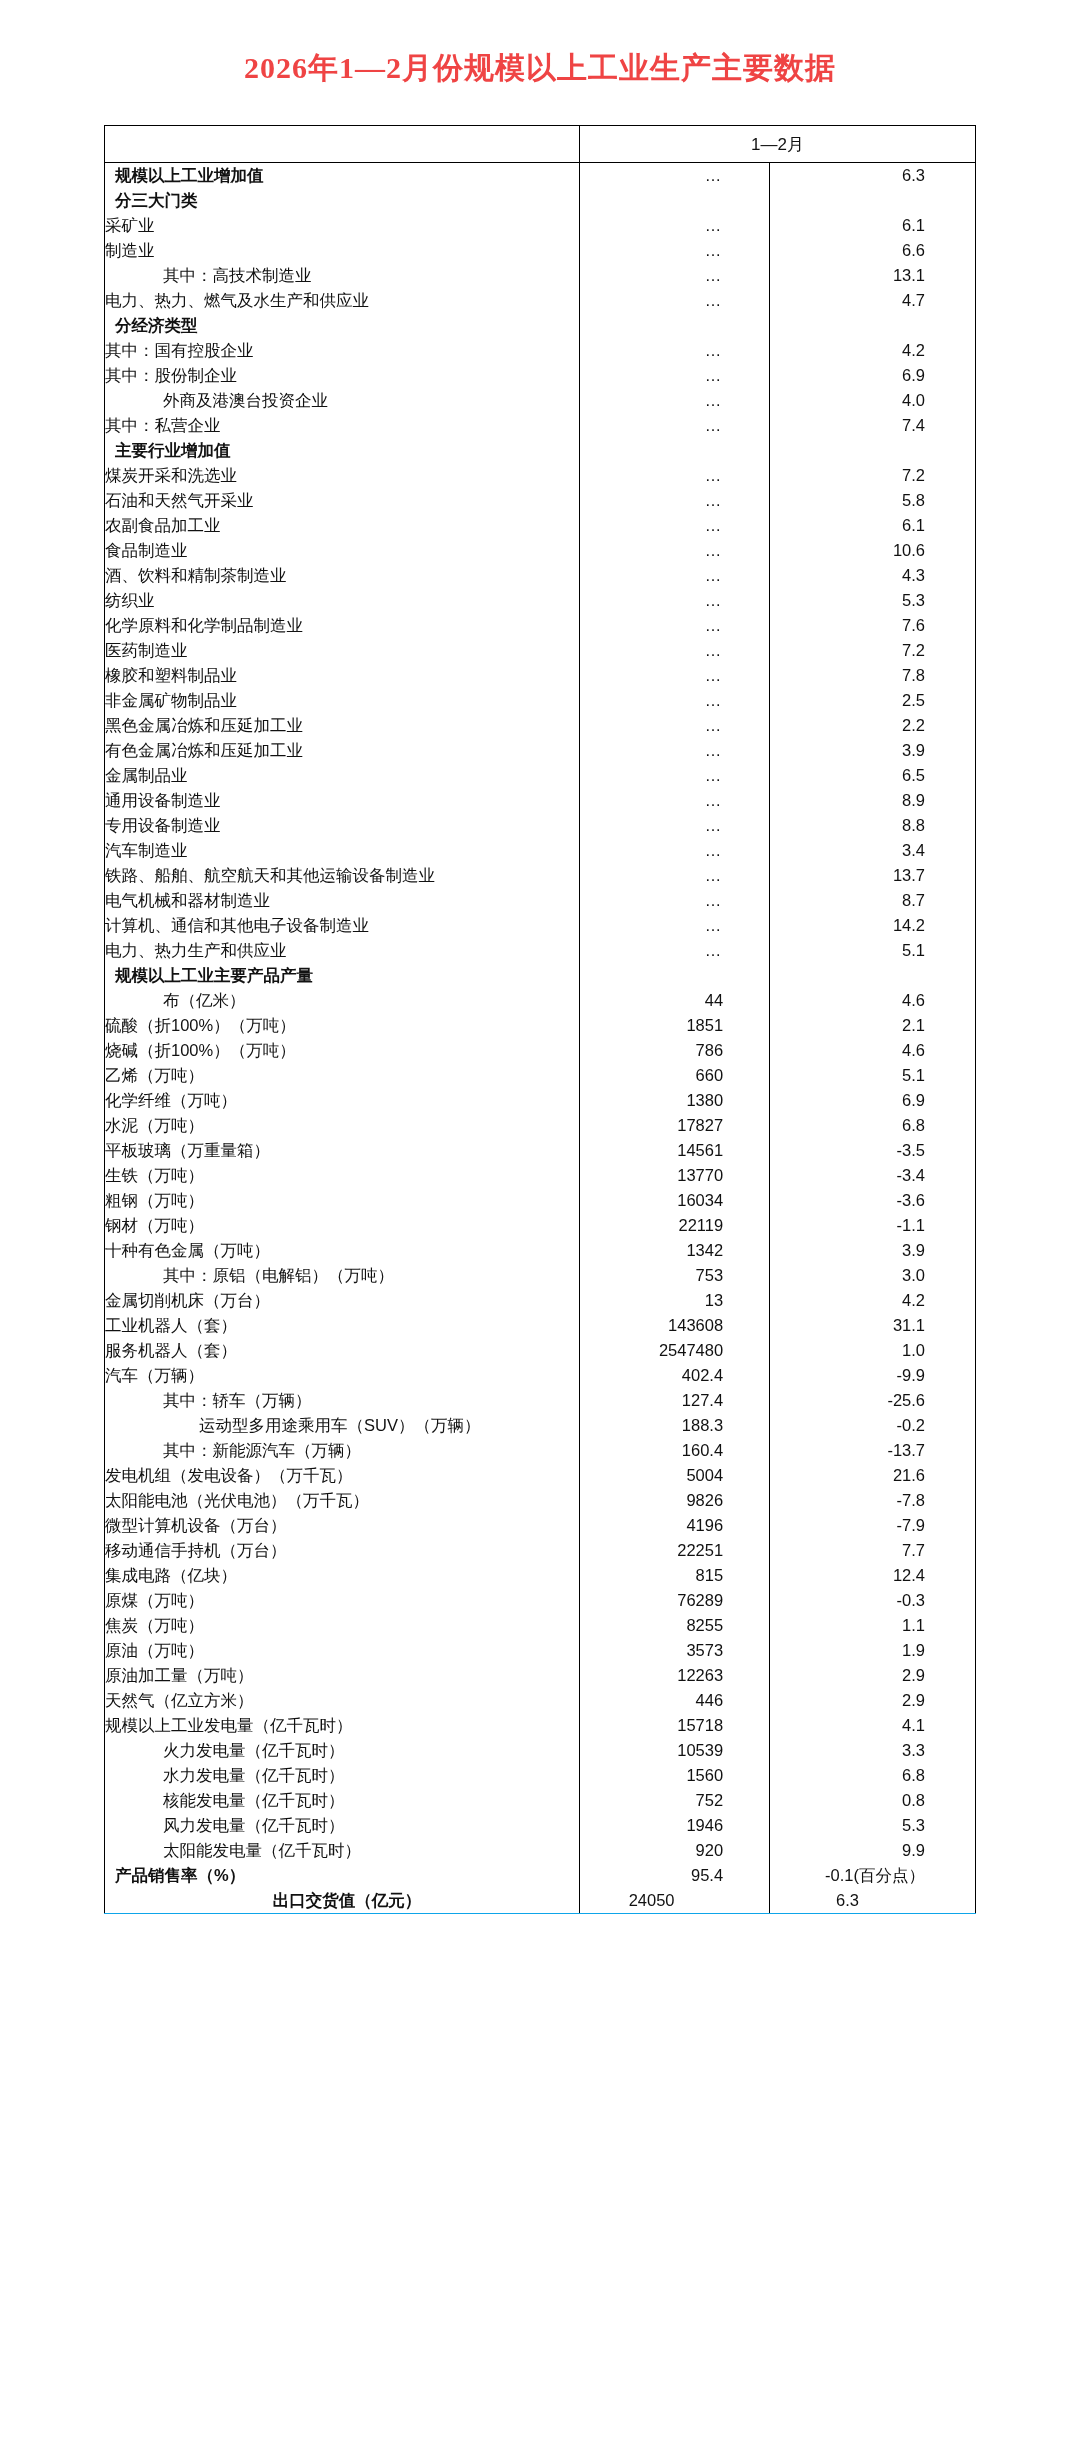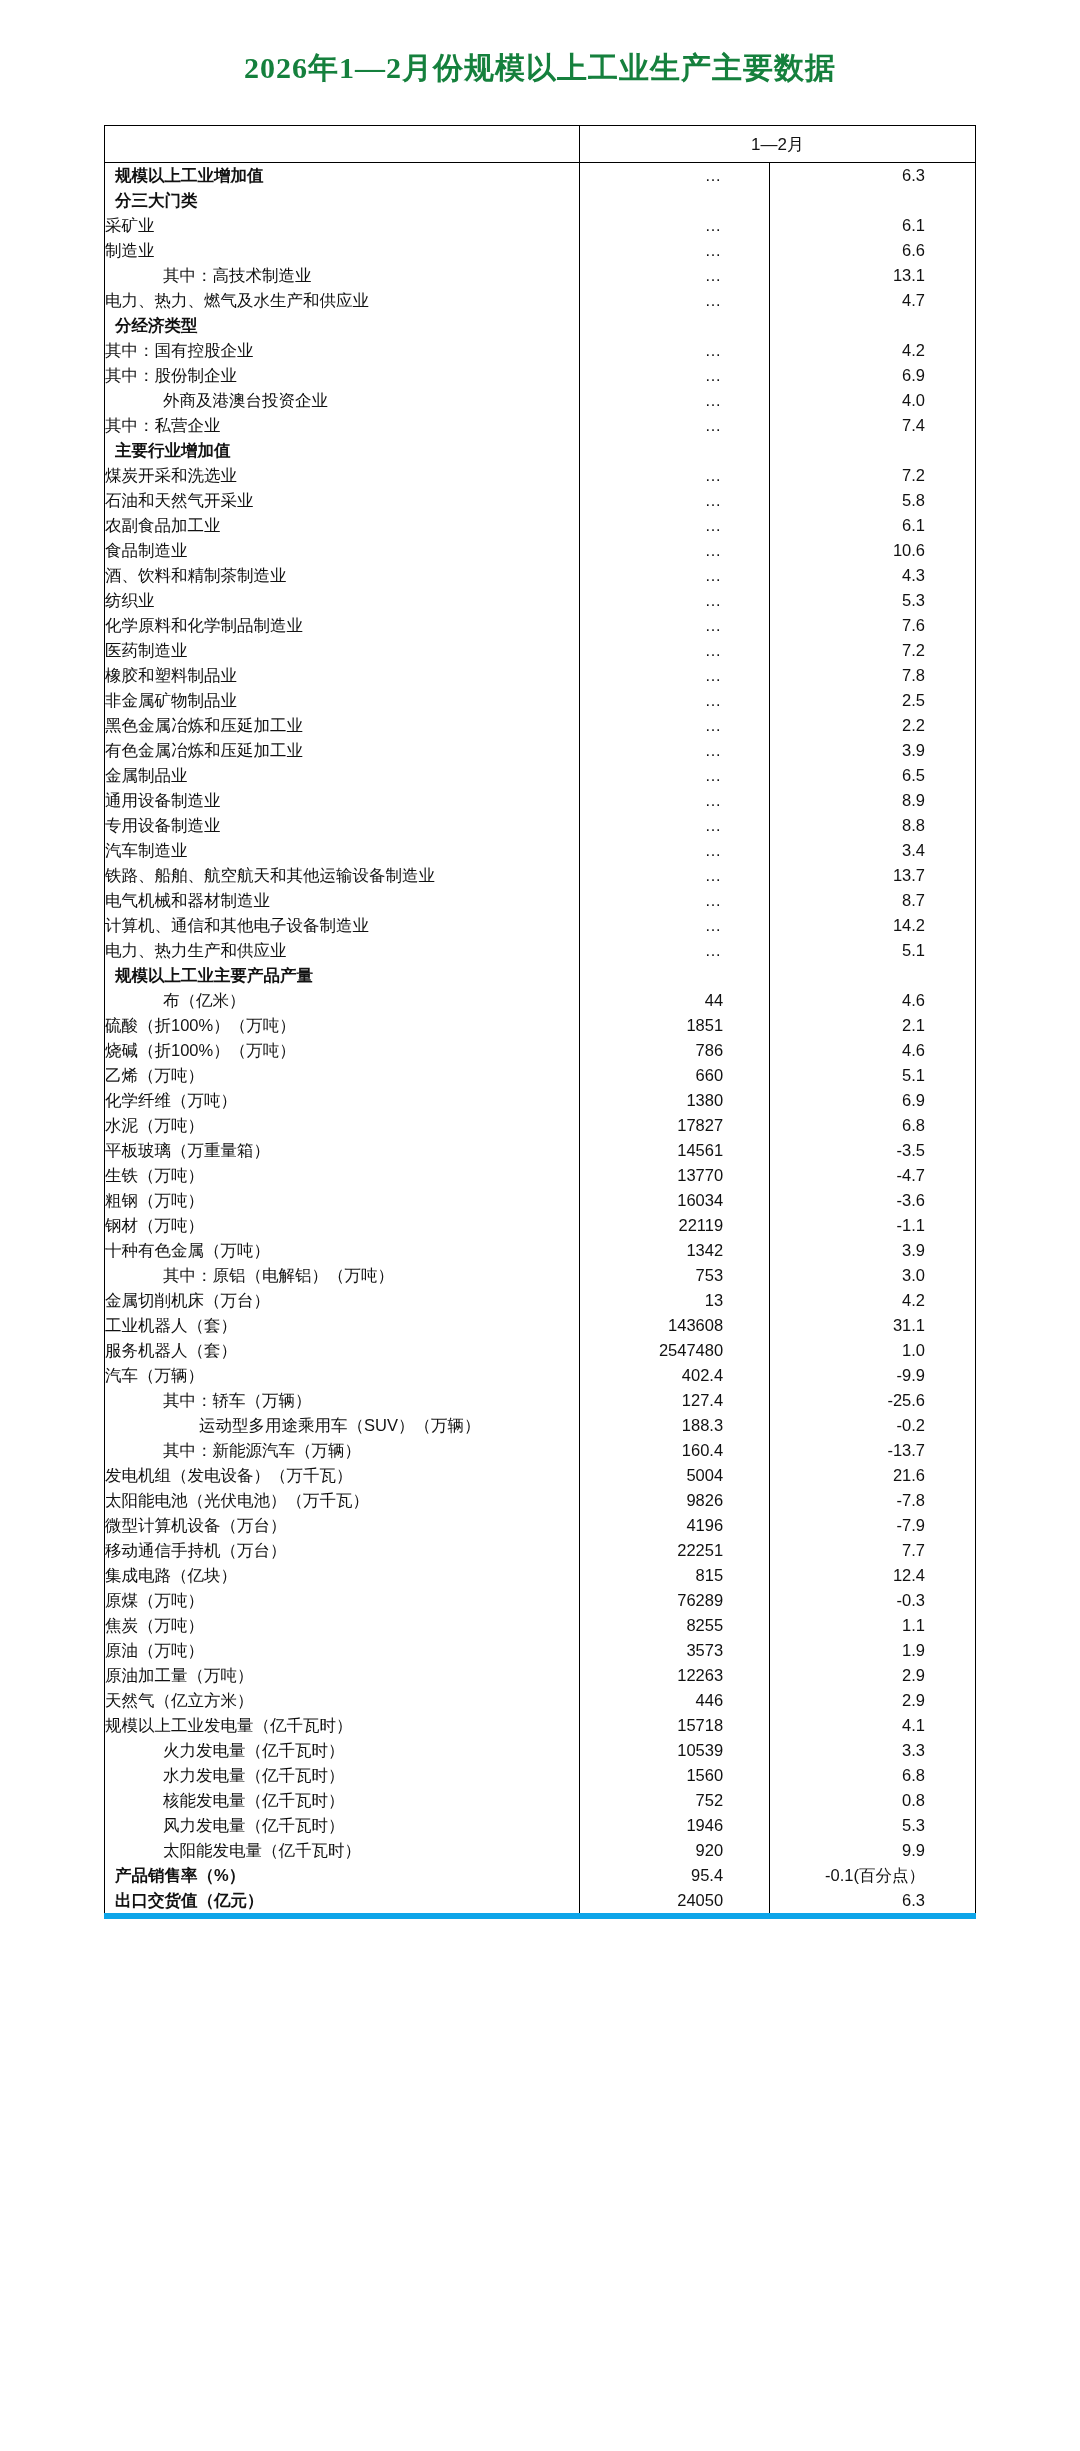--- a/index.html
+++ b/index.html
@@ -20,21 +20,21 @@
     padding: 0 28px;
     background: #ffffff;
     position: relative;
   }
   .doc-title {
     text-align: center;
     font-family: "Liberation Serif", "DejaVu Serif", serif;
     font-weight: bold;
     font-size: 30px;
     letter-spacing: 1px;
-    color: #15803d;
+    color: #ef4444;
     padding: 48px 0 36px 0;
   }
   table.stats {
     width: 872px;
     margin: 0 auto;
     border-collapse: collapse;
     font-size: 17px;
   }
   table.stats col.c-ind { width: 540px; }
   table.stats col.c-abs { width: 242px; }
@@ -63,21 +63,21 @@
   tbody tr td {
     border-left: 1px solid #000;
     border-right: 1px solid #000;
     padding: 0;
     height: 25px;
     line-height: 25px;
     font-size: 16.5px;
     vertical-align: middle;
   }
   tbody tr:first-child td { border-top: 1px solid #000; }
-  tbody tr:last-child td { border-bottom: 6px solid #0ea5e9; }
+  tbody tr:last-child td { border-bottom: 1px solid #0ea5e9; text-align: center; }
   td.ind {
     text-align: left;
     white-space: nowrap;
     overflow: hidden;
   }
   td.num {
     text-align: right;
     padding-right: 46px;
     white-space: nowrap;
     font-variant-numeric: tabular-nums;
@@ -307,21 +307,21 @@
           <td class="num yoy">6.8</td>
         </tr>
         <tr>
           <td class="ind lvl1">平板玻璃（万重量箱）</td>
           <td class="num abs">14561</td>
           <td class="num yoy">-3.5</td>
         </tr>
         <tr>
           <td class="ind lvl1">生铁（万吨）</td>
           <td class="num abs">13770</td>
-          <td class="num yoy">-4.7</td>
+          <td class="num yoy">-3.4</td>
         </tr>
         <tr>
           <td class="ind lvl1">粗钢（万吨）</td>
           <td class="num abs">16034</td>
           <td class="num yoy">-3.6</td>
         </tr>
         <tr>
           <td class="ind lvl1">钢材（万吨）</td>
           <td class="num abs">22119</td>
           <td class="num yoy">-1.1</td>

